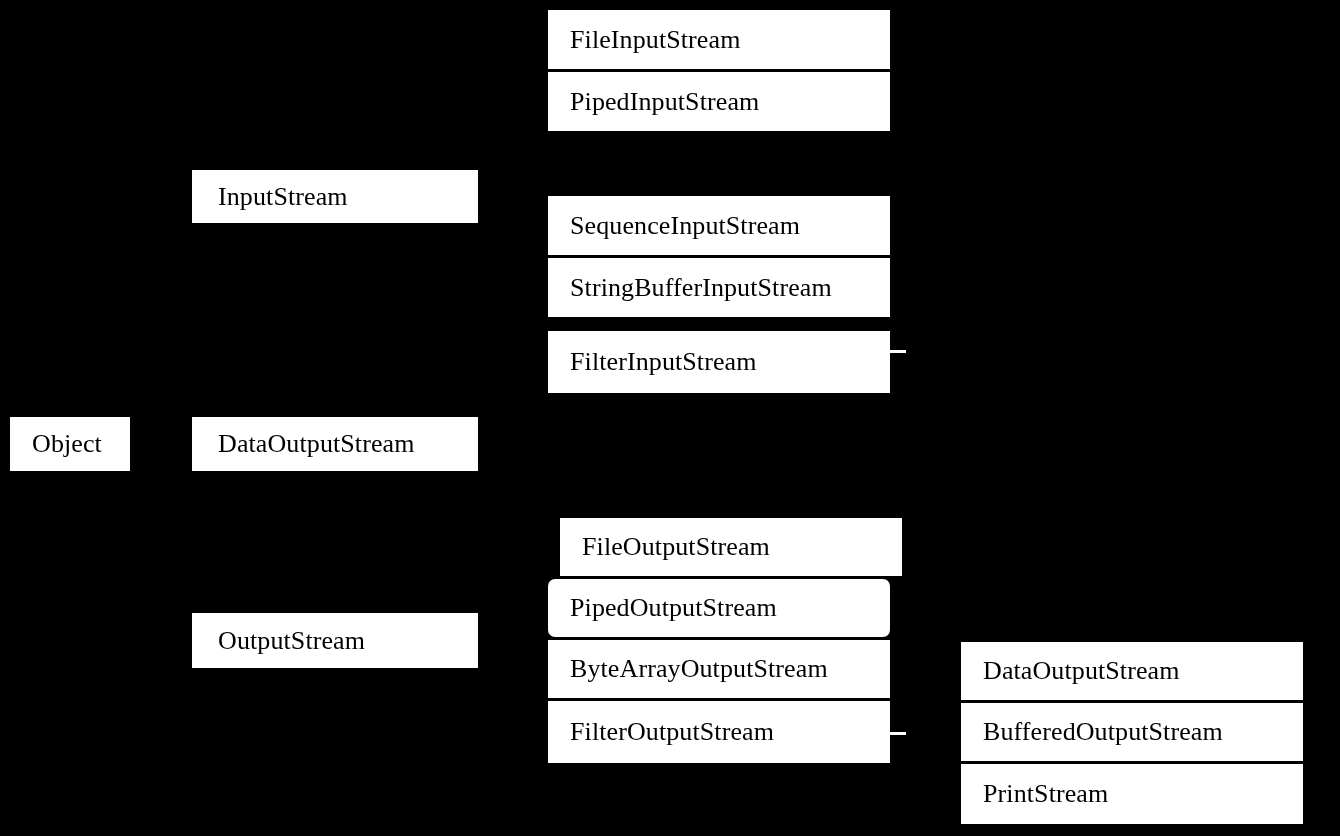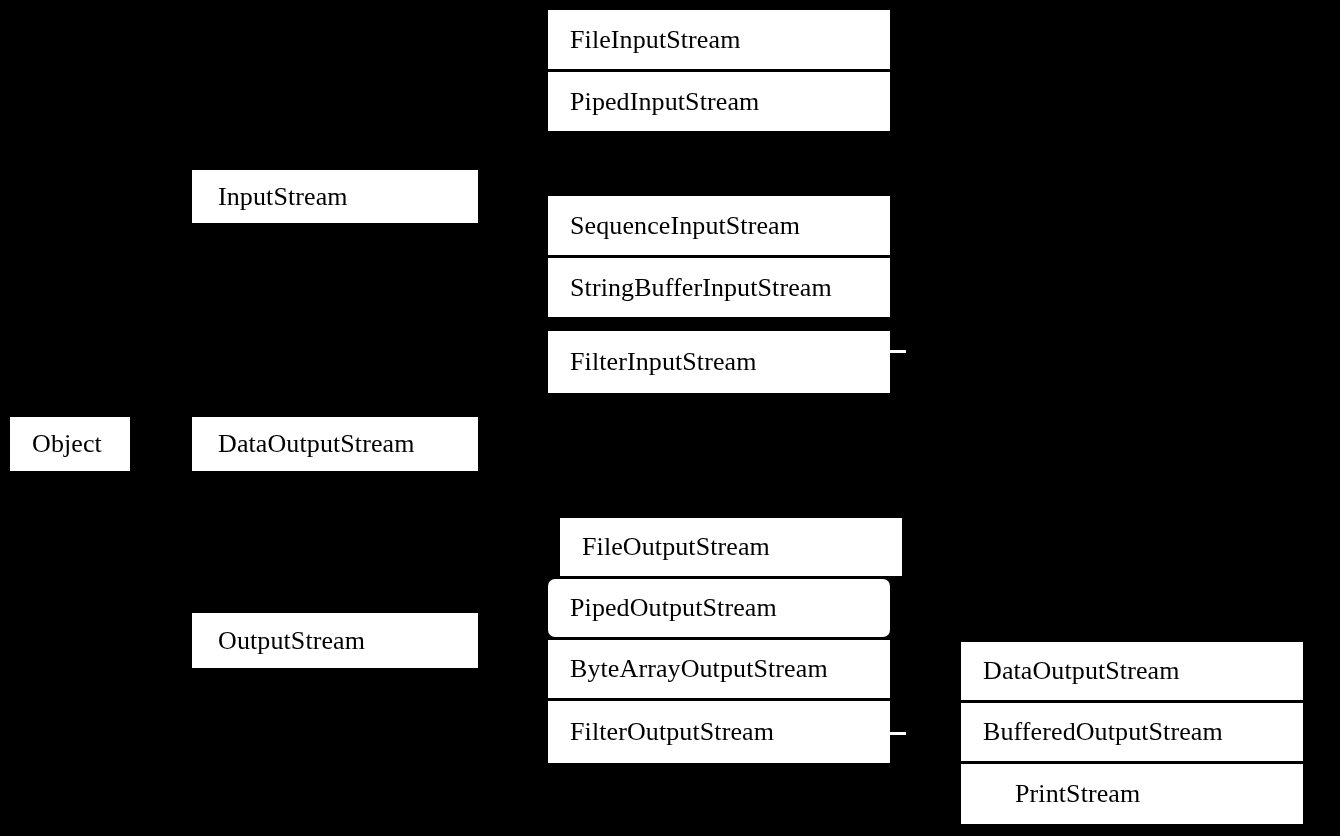--- a/index.html
+++ b/index.html
@@ -117,18 +117,18 @@
 
   <div class="stack" style="left:961px; top:642px; width:342px; height:204px;">
     <div class="node" style="top:0px; height:58px;">
       <span class="lbl">DataOutputStream</span>
     </div>
     <div class="edge" style="left:0; top:58px; width:100%; height:3px;"></div>
     <div class="node" style="top:61px; height:58px;">
       <span class="lbl">BufferedOutputStream</span>
     </div>
     <div class="edge" style="left:0; top:119px; width:100%; height:3px;"></div>
-    <div class="node" style="top:122px; height:60px;padding-left:32px;">
+    <div class="node" style="top:122px; height:60px;">
       <span class="lbl">PrintStream</span>
     </div>
   </div>
 
 </div>
 
 </body></html>

